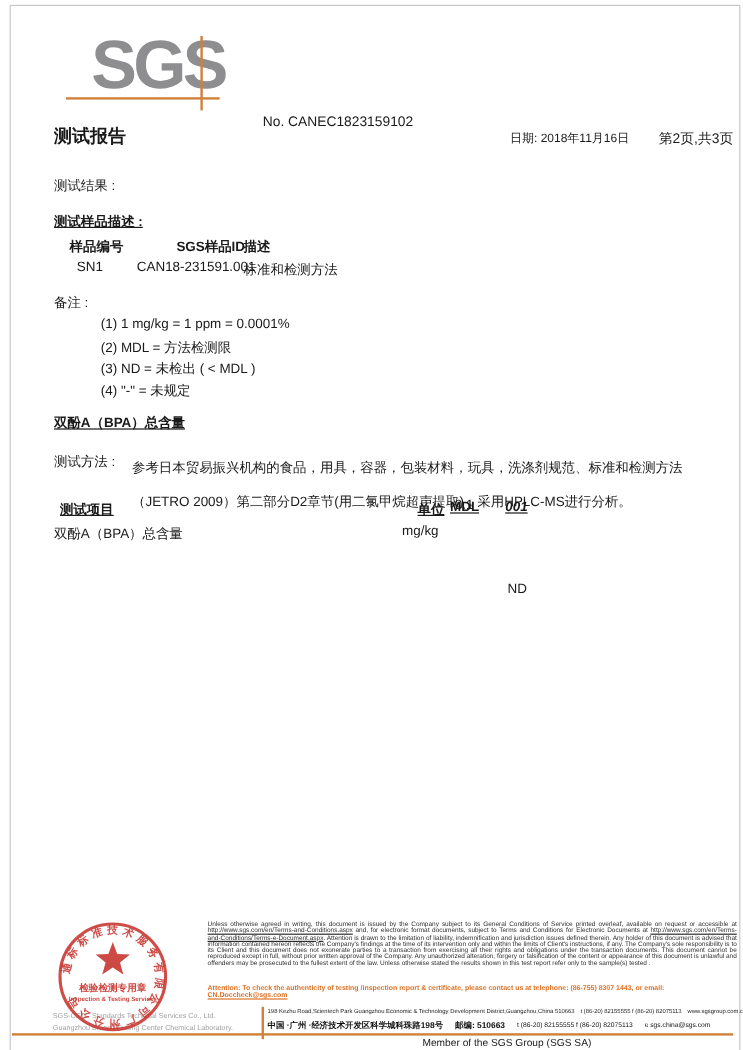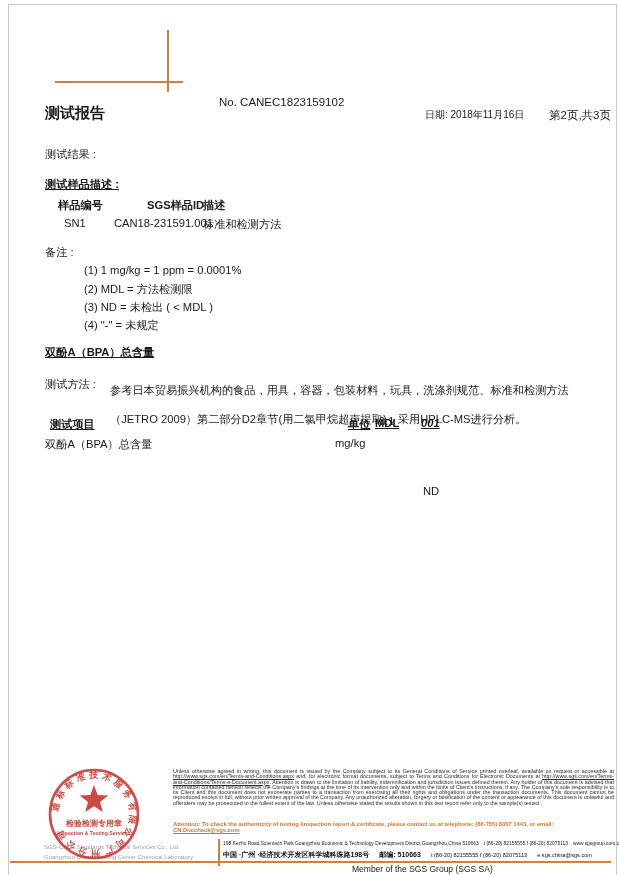--- a/index.html
+++ b/index.html
@@ -70,20 +70,21 @@
   .addr-row1 span, .addr-row2 span { display:inline-block; }
   .footer-rule { position:absolute; left:10px; top:861px; width:601px; height:2px; background:#d0823b; }
   .member-line { position:absolute; left:352px; top:864px; font-size:8.5px; color:#1a1a1a; }
 </style>
 </head>
 <body>
 
 <div class="page">
   <div class="frame"></div>
 
+  <div class="logo-text">SGS</div>
   <div class="logo-hline"></div>
   <div class="logo-vline"></div>
 
   <div class="title">测试报告</div>
   <div class="rep-no">No. CANEC1823159102</div>
   <div class="rep-date">日期: 2018年11月16日</div>
   <div class="rep-page">第2页,共3页</div>
 
   <div class="results-label t11">测试结果 :</div>
 

